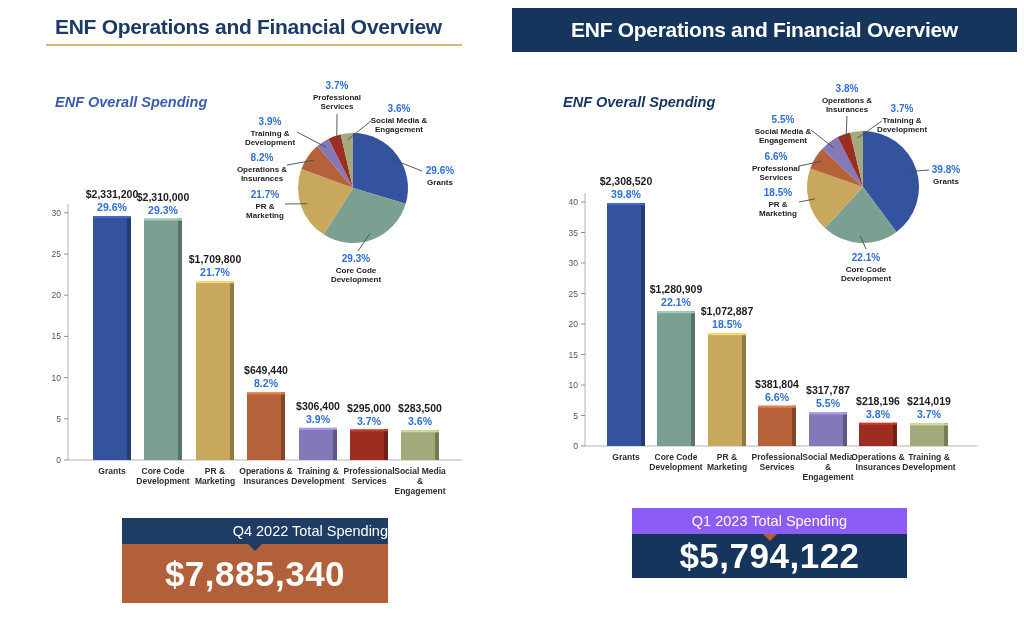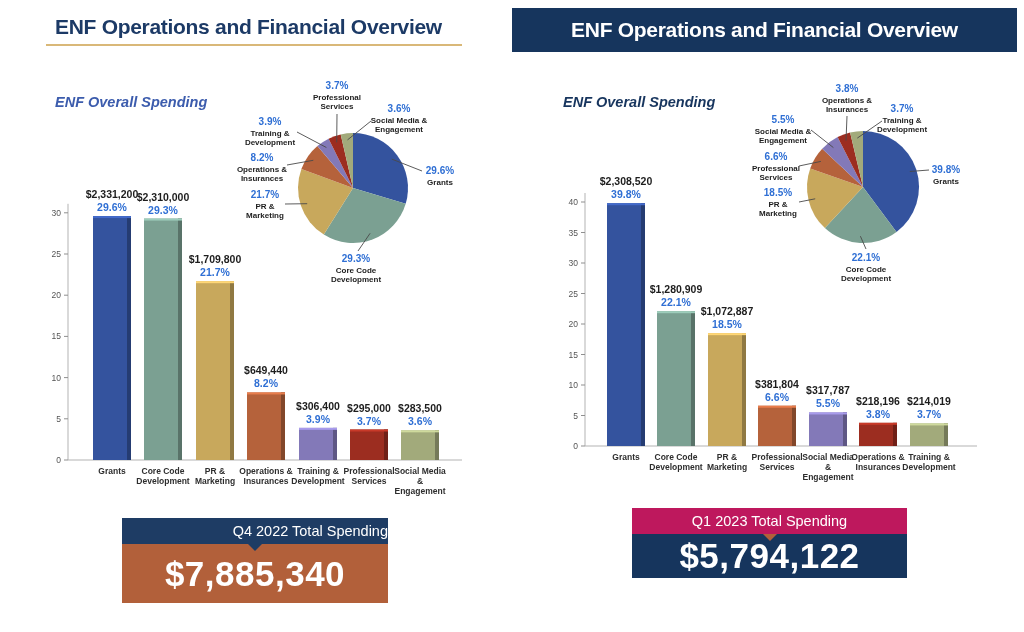--- a/index.html
+++ b/index.html
@@ -62,21 +62,21 @@
     width:0;height:0;border-left:7px solid transparent;border-right:7px solid transparent;
     border-top:7px solid transparent;z-index:2;
   }
   .total-body{
     height:59px;display:flex;align-items:center;justify-content:center;
     color:#ffffff;font-size:35px;font-weight:bold;letter-spacing:0.5px;
   }
   #panel-left .total-header{background:#1e3c64;justify-content:flex-end;}
   #panel-left .total-header .tri{border-top-color:#1e3c64;}
   #panel-left .total-body{background:#b2603a;}
-  #panel-right .total-header{background:#be185d;}
+  #panel-right .total-header{background:#8b5cf6;}
   #panel-right .total-header .tri{border-top-color:#b2603a;}
   #panel-right .total-body{background:#16355d;height:44px;}
 </style>
 </head>
 <body>
 
 <div class="panel" id="panel-left">
   <div class="main-title">ENF Operations and Financial Overview</div>
   <div class="title-underline"></div>
   <div class="subtitle">ENF Overall Spending</div>

